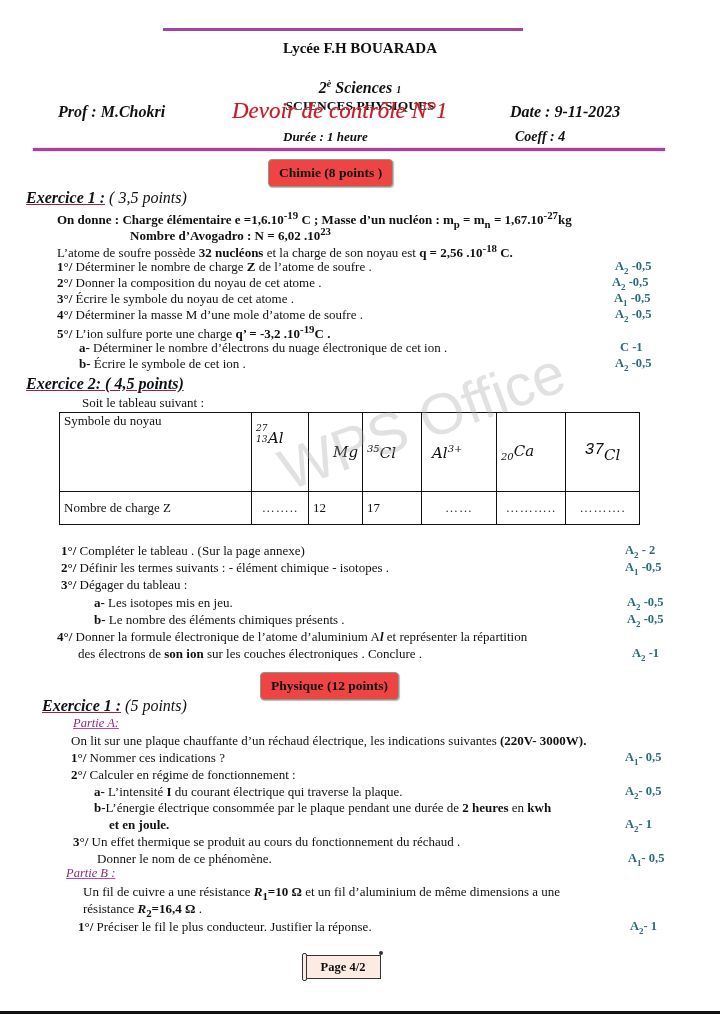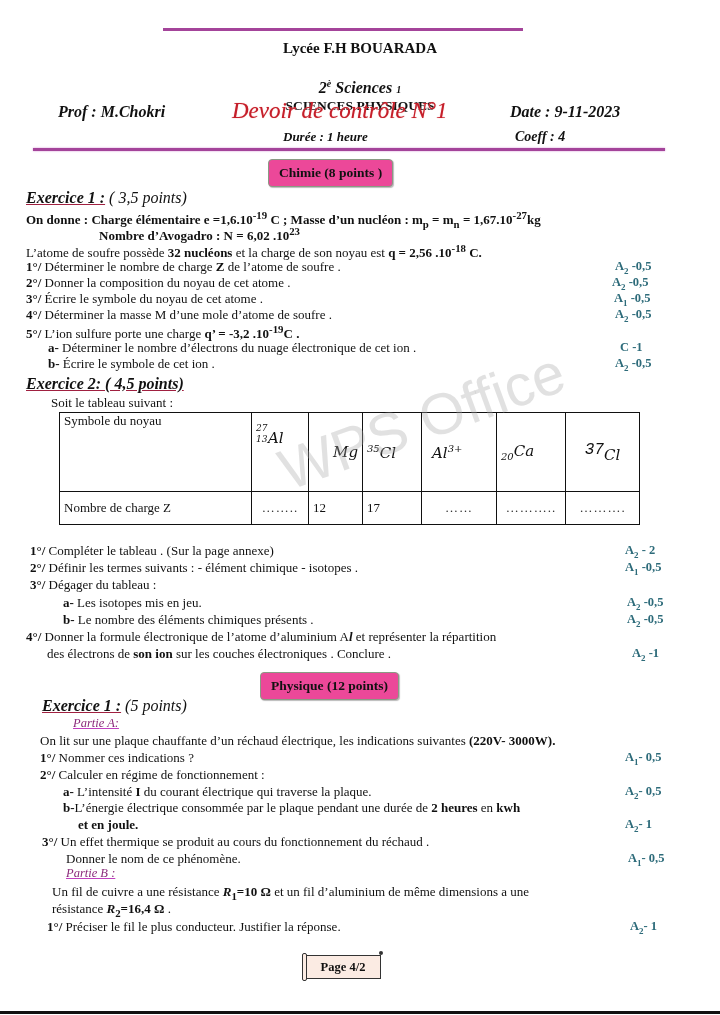--- a/index.html
+++ b/index.html
@@ -17,31 +17,31 @@
   .level { left: 0; width: 720px; top: 78px; font-size: 16px; font-style: italic; font-weight: bold; text-align: center; }
   .level sup { font-size: 10px; }
   .level .sub { font-size: 10px; font-style: italic; }
   .prof { left: 58px; top: 103px; font-size: 16px; font-style: italic; font-weight: bold; }
   .title { left: 232px; top: 98px; font-size: 23px; font-style: italic; color: #c41e2a; text-shadow: 0 0 1px #e88; }
   .date { left: 510px; top: 103px; font-size: 16px; font-style: italic; font-weight: bold; }
   .duree { left: 283px; top: 129px; font-size: 13px; font-style: italic; font-weight: bold; }
   .coeff { left: 515px; top: 129px; font-size: 14px; font-style: italic; font-weight: bold; }
 
   .section-box {
-    border: 1.5px solid #8a9a84; border-radius: 4px; background: #ec4899;
+    border: 1.5px solid #8a9a84; border-radius: 4px; background: #ef4444;
     font-size: 13.5px; font-weight: bold; padding: 5px 10px; box-shadow: 1px 1px 1px #bbb;
   }
   .chimie-box { left: 268px; top: 159px; }
   .physique-box { left: 260px; top: 672px; }
 
   .ex-title { font-size: 16px; font-style: italic; font-weight: bold; }
   .ex-title .u { text-decoration: underline; text-decoration-color: #a02040; }
   .ex-title .pts { font-weight: normal; font-style: italic; }
 
-  .line { font-size: 13px; white-space: nowrap; }
+  .line { font-size: 13px; white-space: nowrap; margin-left: 31px; }
   .line b { font-weight: bold; }
   .score { font-size: 12.5px; color: #2d6b7a; font-weight: bold; white-space: nowrap; }
   .score sub { font-size: 9px; }
   .partie { font-size: 12.5px; font-style: italic; color: #8a2a7a; text-decoration: underline; text-decoration-color: #c040c0; }
 
   table.chem {
     position: absolute; left: 59px; top: 412px; border-collapse: collapse;
     font-size: 13px;
   }
   table.chem td { border: 1.5px solid #111; padding: 0 4px; vertical-align: middle; }

